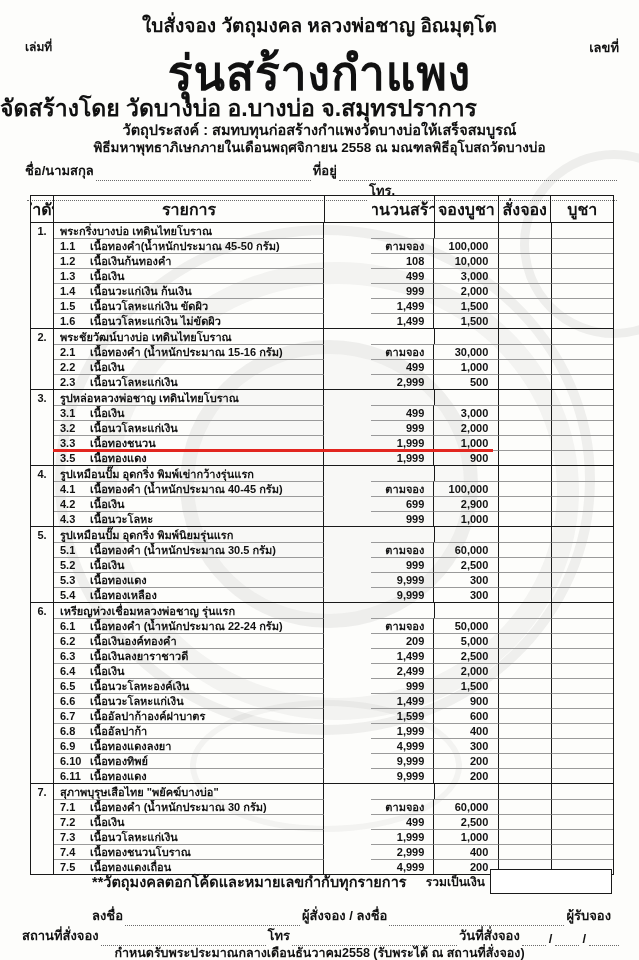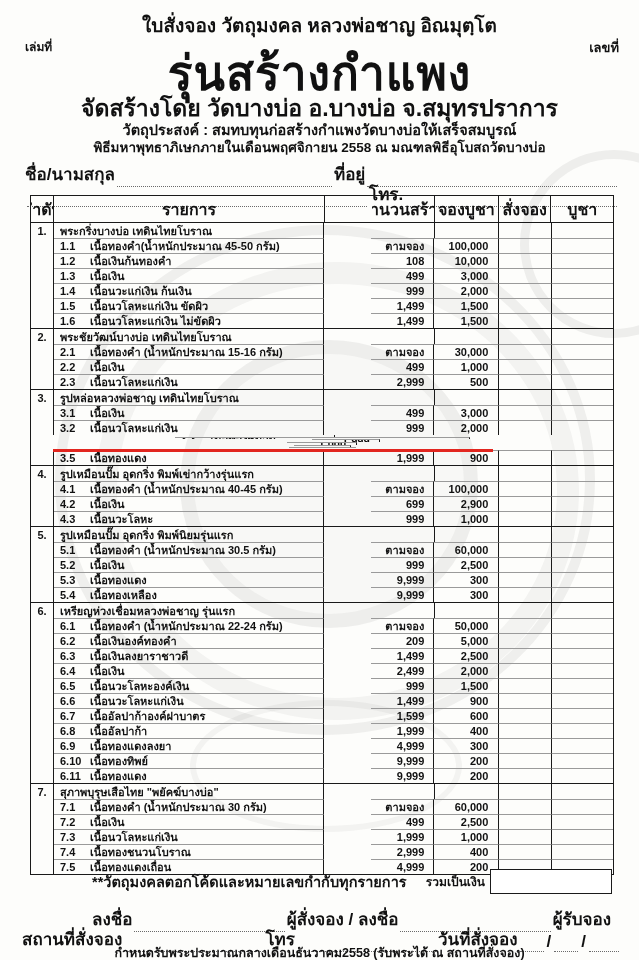--- a/index.html
+++ b/index.html
@@ -13,25 +13,25 @@
   .wm1{left:55px;top:225px;width:520px;height:490px;border:10px solid rgba(60,60,60,0.07);}
   .wm2{left:95px;top:262px;width:440px;height:414px;border:22px solid rgba(60,60,60,0.05);}
   .wm3{left:180px;top:340px;width:270px;height:260px;border:14px solid rgba(60,60,60,0.05);background:rgba(60,60,60,0.025);}
   .wm4{left:520px;top:150px;width:170px;height:170px;border:9px solid rgba(60,60,60,0.08);}
   .wm5{left:190px;top:700px;width:260px;height:120px;border:6px solid rgba(60,60,60,0.05);border-radius:50%;}
   
   .top-line{position:absolute;top:10px;left:0;right:0;text-align:center;font-size:19px;font-weight:bold;}
   .book-no{position:absolute;top:37px;left:25px;font-size:12px;font-weight:bold;}
   .sheet-no{position:absolute;top:37px;right:20px;font-size:13px;font-weight:bold;}
   .big-title{position:absolute;top:36px;left:0;right:0;text-align:center;font-size:46px;font-weight:900;letter-spacing:1px;transform:scaleY(1.05);}
-  .subtitle{position:absolute;top:90px;left:0;right:0;text-align:center;font-size:23px;font-weight:bold;}
+  .subtitle{position:absolute;top:90px;left:0;right:0;text-align:left;font-size:23px;font-weight:bold;}
   .purpose{position:absolute;top:118px;left:0;right:0;text-align:center;font-size:14.5px;font-weight:bold;}
   .ceremony{position:absolute;top:136px;left:0;right:0;text-align:center;font-size:13.5px;font-weight:bold;}
   
-  .frow{position:absolute;display:flex;align-items:flex-end;font-size:17px;font-weight:bold;}
+  .frow{position:absolute;display:flex;align-items:flex-end;font-size:13px;font-weight:bold;}
   .frow .dots{flex:1;border-bottom:1.6px dotted #6a6a6a;height:14px;margin:0 2px;}
   .frow .dots.fix{flex:none;}
   .name-row{top:160px;left:25px;right:20px;}
   .phone-row{top:180px;left:27px;right:20px;}
   
   .tbl{position:absolute;left:30px;top:195px;width:582px;border:1.8px solid #1a1a1a;background:transparent;font-weight:600;}
   .r{display:flex;align-items:center;}
   .r .c{box-sizing:border-box;border-right:1.4px solid #1a1a1a;height:100%;display:flex;align-items:center;overflow:hidden;white-space:nowrap;}
   .r .c:last-child{border-right:none;}
   .c.no{width:25px;justify-content:center;}
@@ -41,21 +41,21 @@
   .c.ord{width:57px;}
   .c.wor{width:67px;}
   .hrow{height:26px;font-size:16px;border-bottom:1.8px solid #1a1a1a;}
   .hrow .c{justify-content:center;padding:0;font-weight:bold;}
   .brow{height:15px;font-size:11px;}
   .brow.sec{border-top:1.6px solid #1a1a1a;}
   .brow.sec:first-child{border-top:none;}
   .brow.it .c:not(.no){border-top:1px solid #9a9a9a;}
   .brow .item .inum{display:inline-block;width:30px;padding-left:6px;flex:none;}
   .brow.sec .item{padding-left:6px;}
-  .brow.hl{position:relative;flex-direction:column;}
+  .brow.hl{position:relative;}
   .brow.hl::after{content:"";position:absolute;left:22px;width:440px;bottom:-1.6px;height:2.6px;background:#e2261f;z-index:4;}
   
   .note-row{position:absolute;top:869px;left:30px;width:582px;display:flex;align-items:center;}
   .note-txt{font-size:14.5px;font-weight:bold;margin-left:62px;}
   .total-wrap{margin-left:auto;display:flex;align-items:center;}
   .total-lbl{font-size:12px;font-weight:bold;margin-right:5px;}
   .total-box{width:120px;height:23px;border:1.6px solid #1a1a1a;background:#fff;}
   .sig1{top:905px;left:92px;right:28px;}
   .sig2{top:925px;left:22px;right:18px;}
   .sig1 .dots,.sig2 .dots{border-bottom:1.4px dotted #6a6a6a;}

